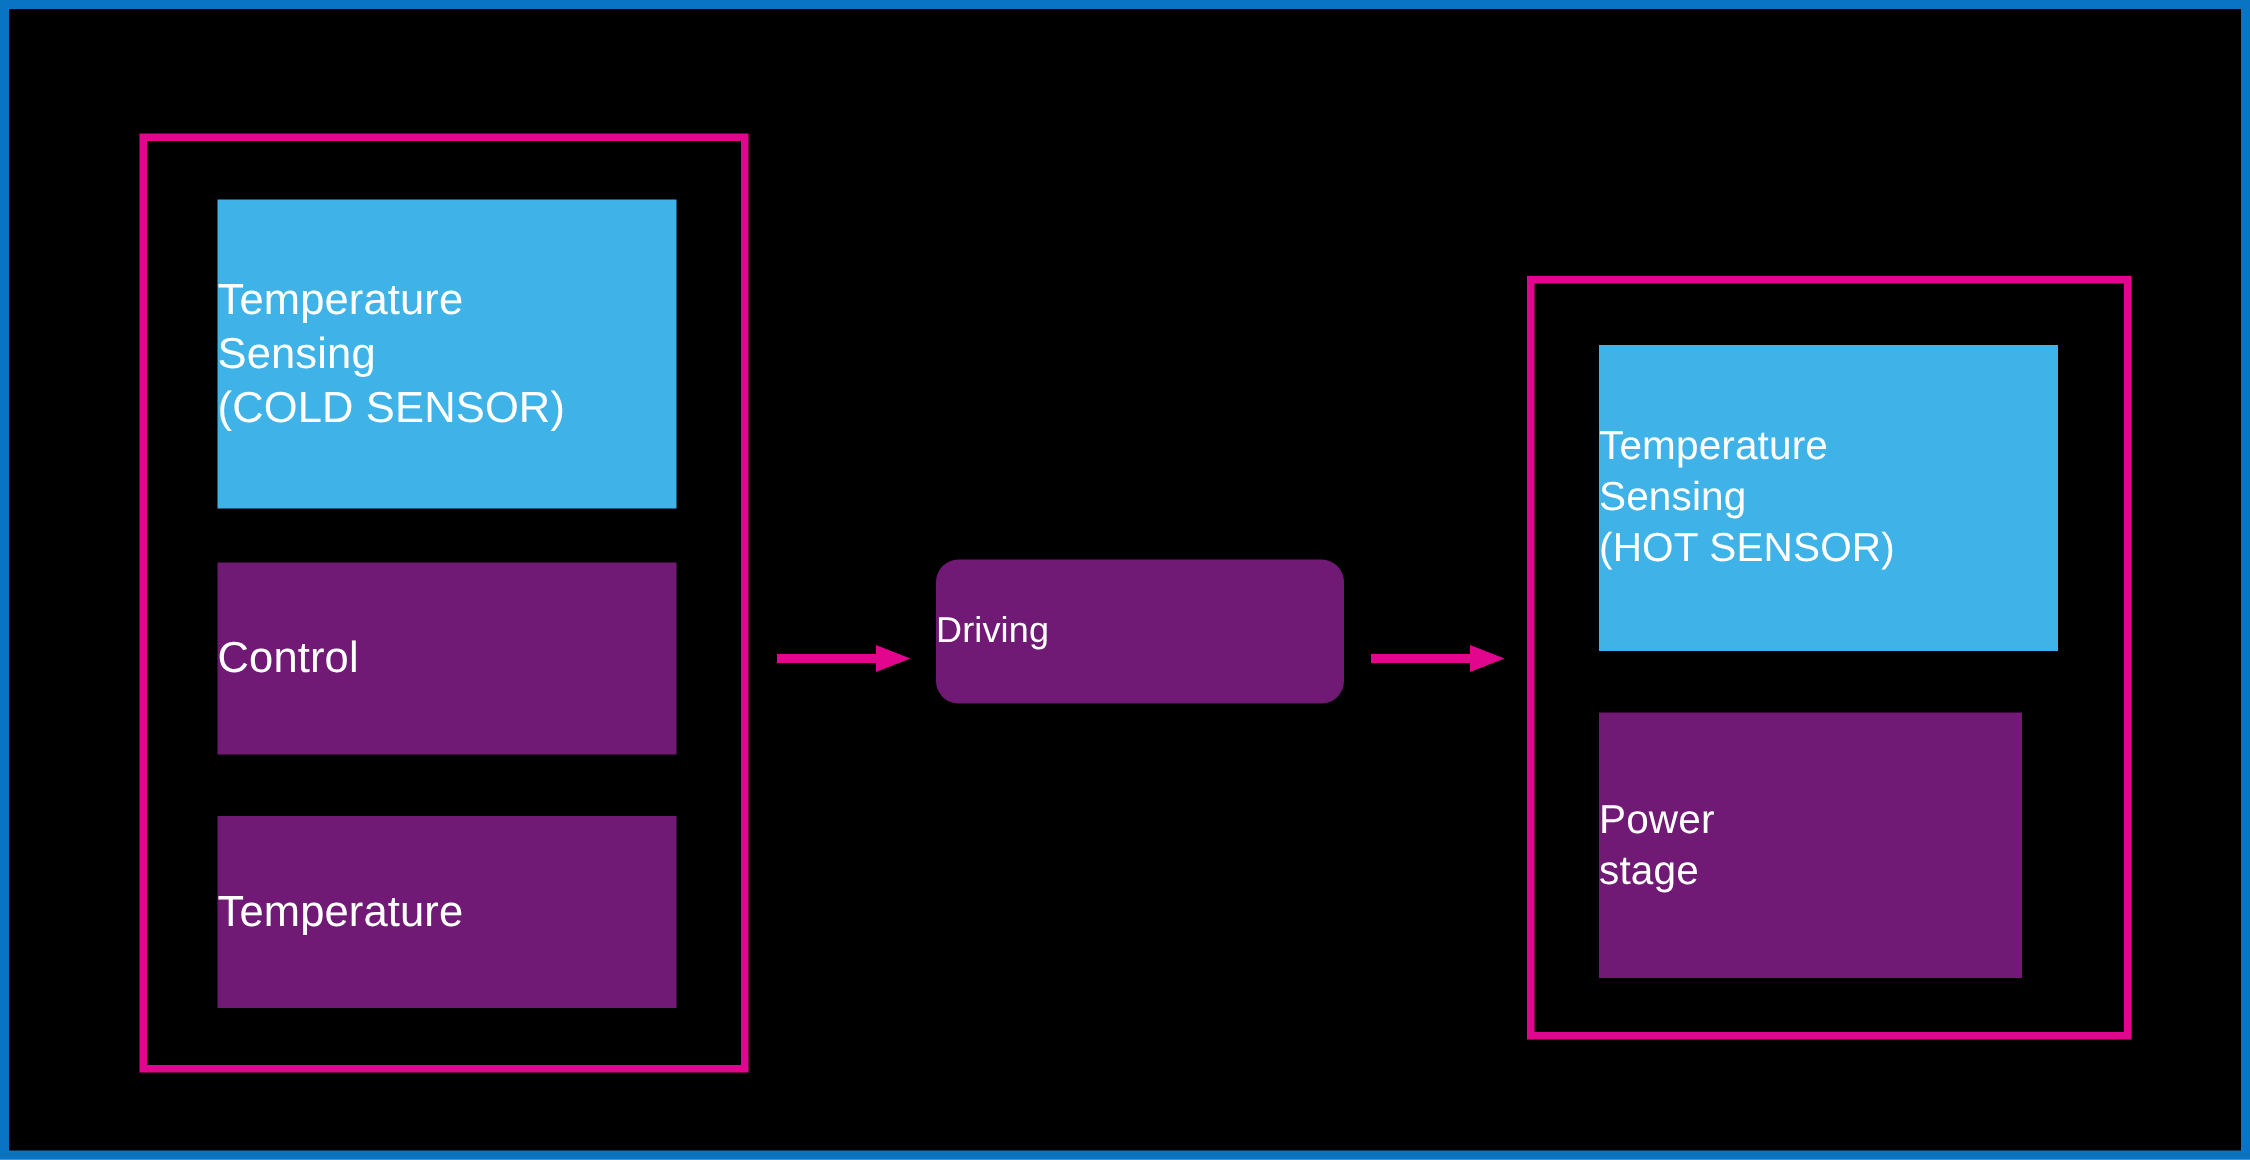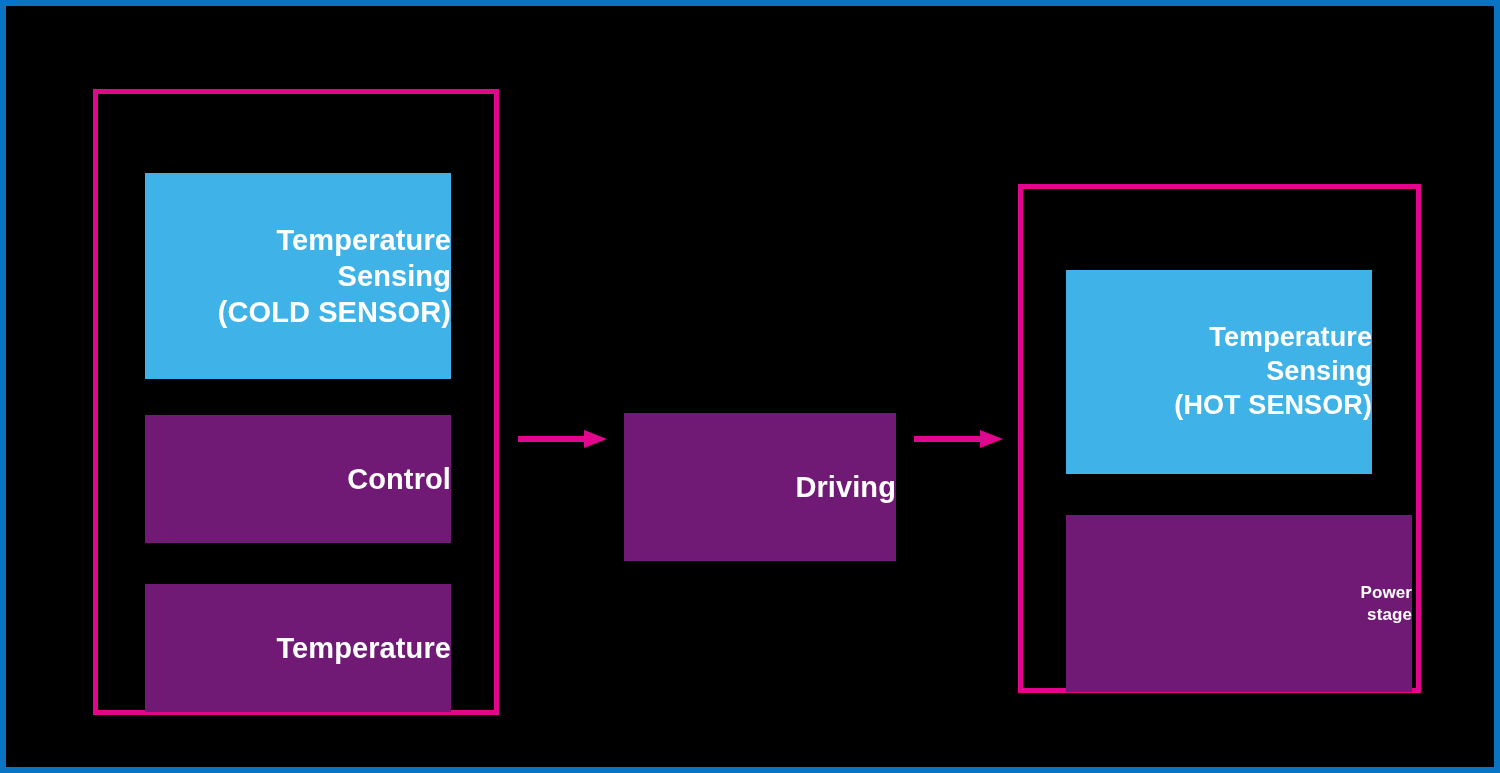--- a/index.html
+++ b/index.html
@@ -25,27 +25,26 @@
     border: 5px solid #e2068f;
     background: transparent;
   }
 
   
   .block {
     position: absolute;
     display: flex;
     align-items: center;
     justify-content: center;
-    text-align: right;
+    text-align: left;
     color: #ffffff;
-    font-weight: bold;
+    font-weight: normal;
     line-height: 1.25;
     letter-spacing: 0.1px;
     white-space: pre-line;
-    margin-top: 40px;
   }
   .block.sensor { background: #3fb3e8; }
   .block.navy   { background: #701a75; }
 
   .block-label { display: block; width: 100%; }
 
   
   .arrow {
     position: absolute;
     height: 20px;
@@ -72,36 +71,36 @@
   <div class="block navy" style="left:139px; top:538px; width:306px; height:128px; font-size:29px;">
     <span class="block-label">Temperature</span>
   </div>
 
   <div class="arrow" style="left:512px; top:423px; width:90px;">
     <svg width="90" height="20" viewBox="0 0 90 20" xmlns="http://www.w3.org/2000/svg">
       <path d="M0 7 L66 7 L66 1 L89 10 L66 19 L66 13 L0 13 Z" fill="#e2068f"></path>
     </svg>
   </div>
 
-  <div class="block navy" style="left:618px; top:367px; width:272px; height:148px; font-size:29px;">
+  <div class="block navy" style="left:618px; top:367px; width:272px; height:96px; font-size:24px;border-radius:15px;">
     <span class="block-label">Driving</span>
   </div>
 
   <div class="arrow" style="left:908px; top:423px; width:90px;">
     <svg width="90" height="20" viewBox="0 0 90 20" xmlns="http://www.w3.org/2000/svg">
       <path d="M0 7 L66 7 L66 1 L89 10 L66 19 L66 13 L0 13 Z" fill="#e2068f"></path>
     </svg>
   </div>
 
   <div class="group-frame" style="left:1012px; top:178px; width:403px; height:509px;"></div>
 
   <div class="block sensor" style="left:1060px; top:224px; width:306px; height:204px; font-size:27px;">
     <span class="block-label">Temperature
 Sensing
 (HOT SENSOR)</span>
   </div>
 
-  <div class="block navy" style="left:1060px; top:469px; width:346px; height:177px; font-size:17px;">
+  <div class="block navy" style="left:1060px; top:469px; width:282px; height:177px; font-size:27px;">
     <span class="block-label">Power
 stage</span>
   </div>
 
 </div>
 
 </body></html>

